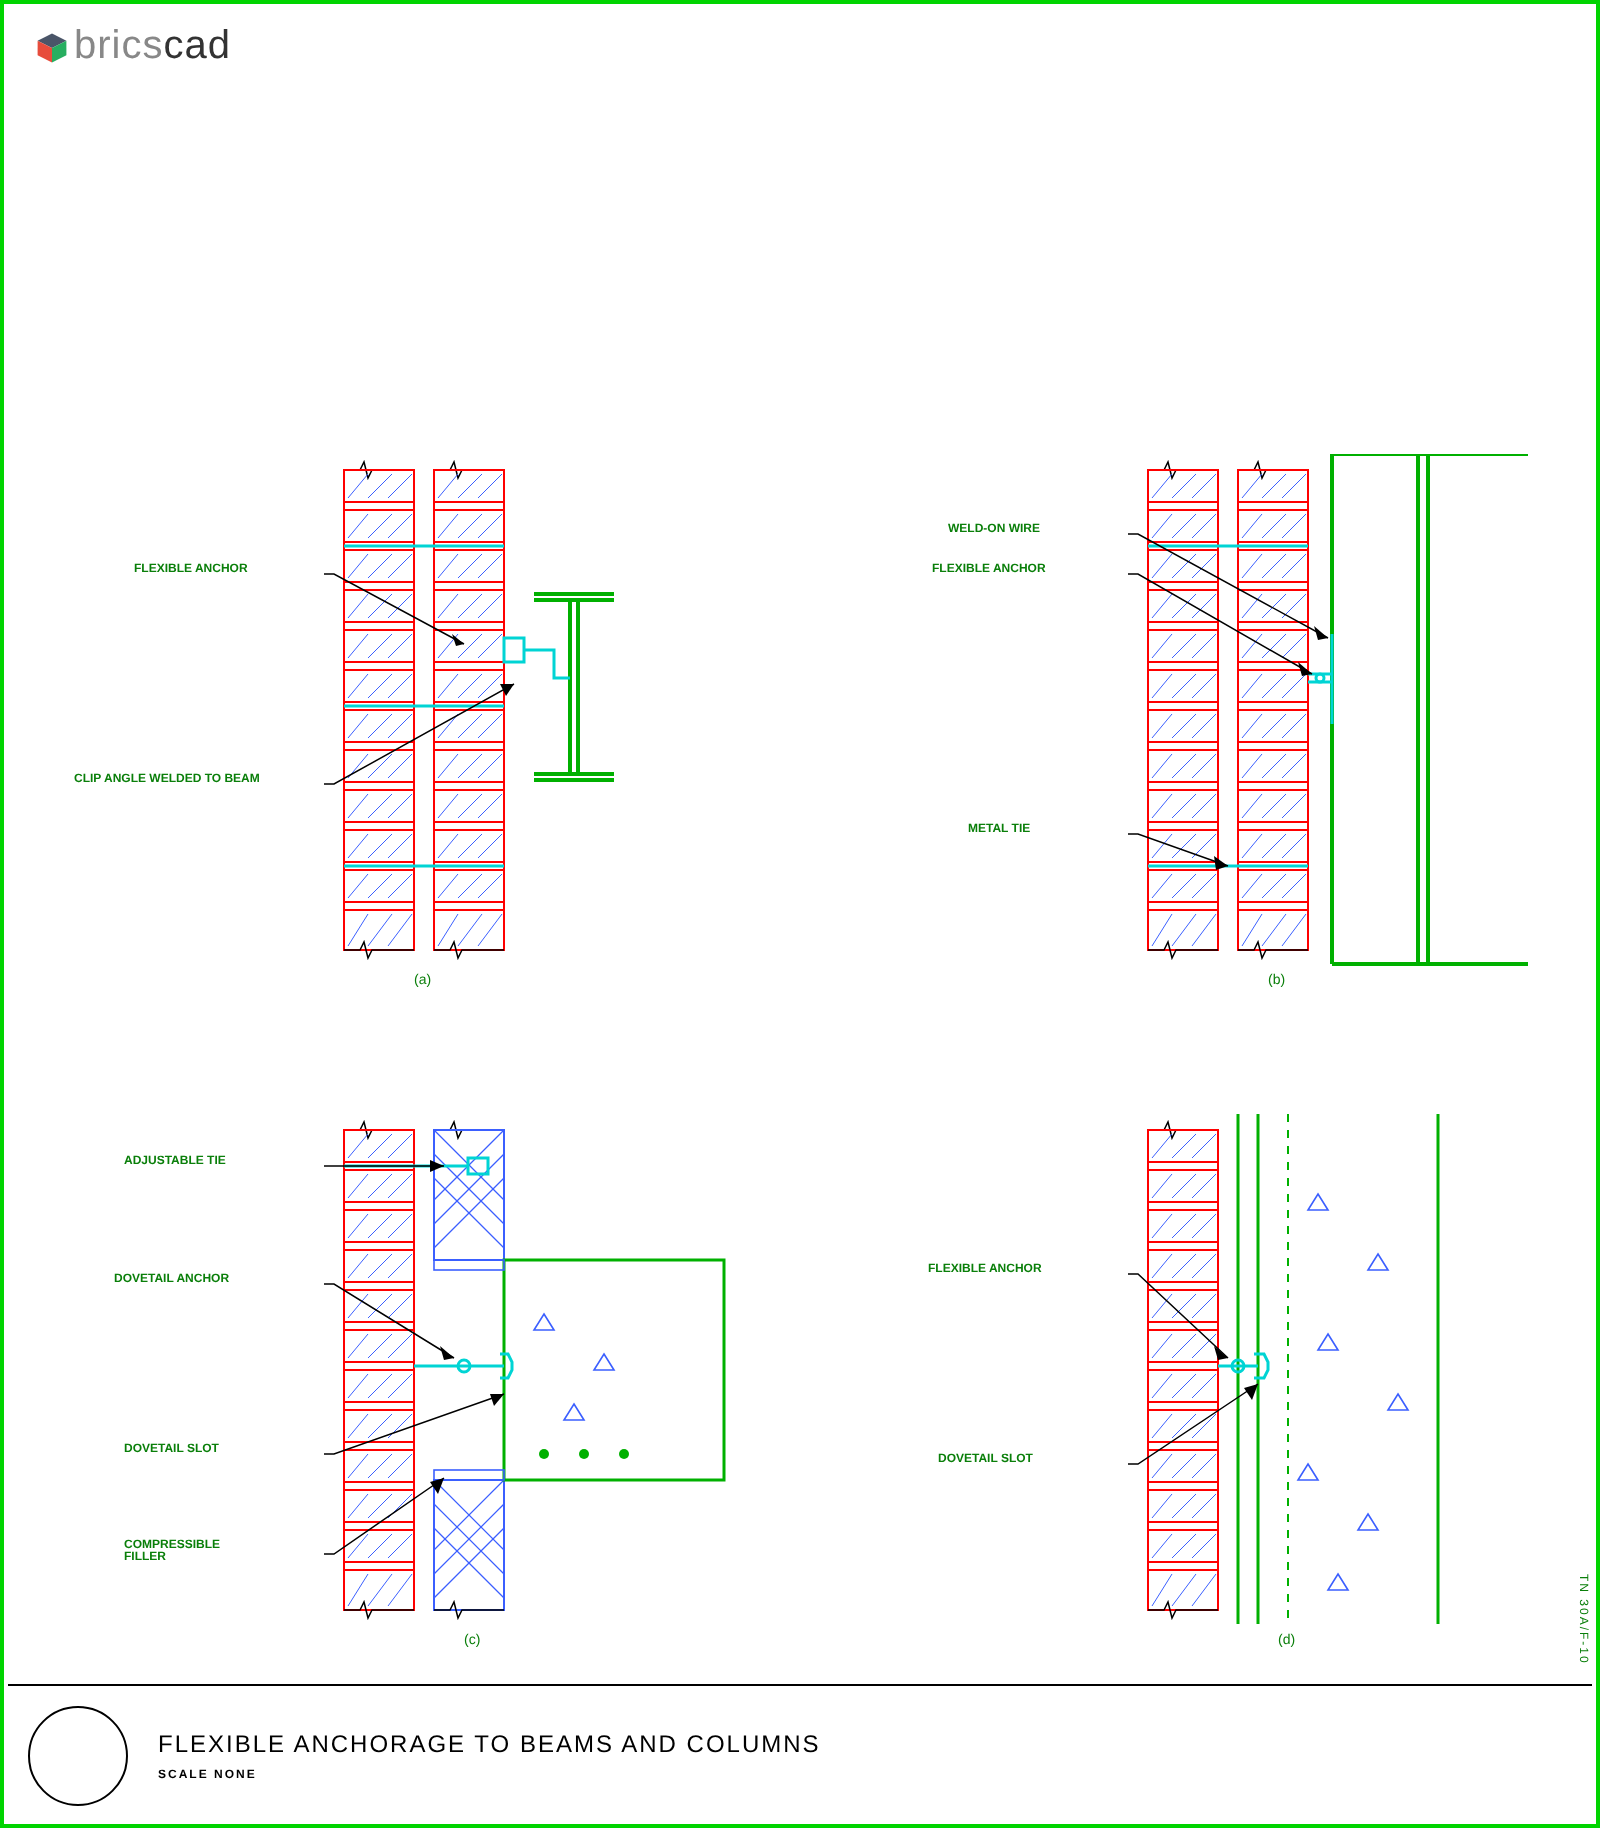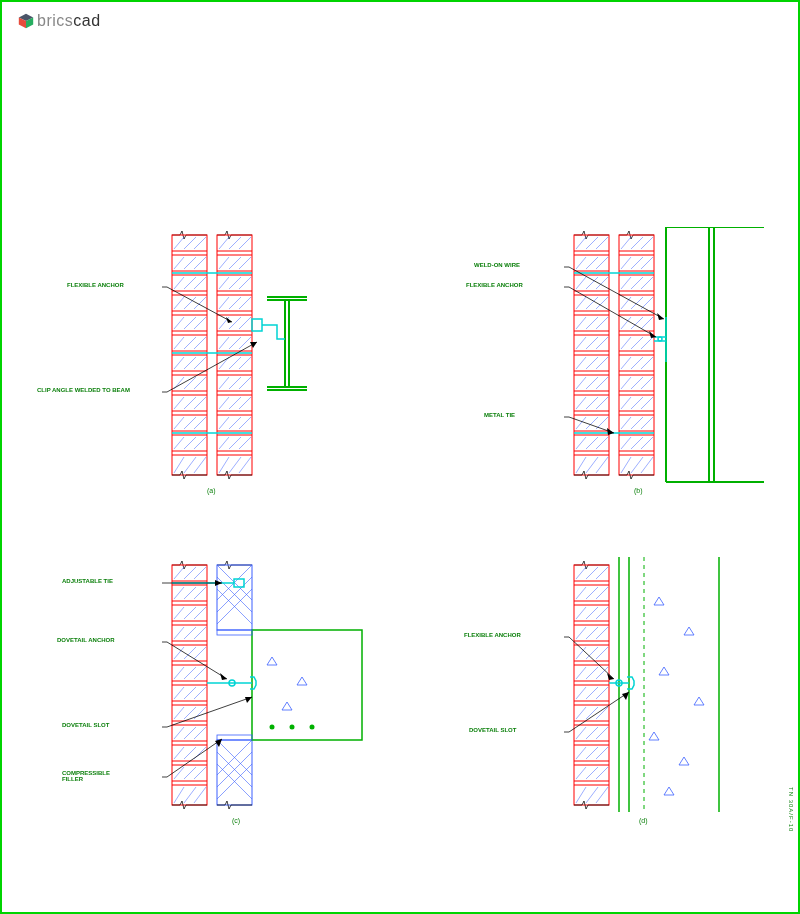--- a/index.html
+++ b/index.html
@@ -1,20 +1,20 @@
 <!DOCTYPE html>
 <html><head>
 <meta charset="utf-8">
 <style>
 *{margin:0;padding:0;box-sizing:border-box}
 body{background:#fff;font-family:Arial,sans-serif}
 .page{width:800px;height:914px;position:relative;border:2px solid #00d400;background:#fff}
 .logo{position:absolute;top:10px;left:15px;display:flex;align-items:center;gap:2px}
 .logo-icon{width:18px;height:18px}
-.logo-text{font-size:16px;color:#4a5568;letter-spacing:0.5px}
+.logo-text{font-size:20px;color:#4a5568;letter-spacing:0.5px}
 .logo-text .grey{color:#888}
 .drawing-area{position:absolute;top:45px;left:2px;right:2px;bottom:75px}
 .detail{position:absolute}
 .detail-a{left:158px;top:180px;width:180px;height:280px}
 .detail-b{left:560px;top:180px;width:210px;height:280px}
 .detail-c{left:158px;top:510px;width:210px;height:280px}
 .detail-d{left:560px;top:510px;width:210px;height:280px}
 .label{position:absolute;font-size:6px;color:#0a7f0a;white-space:nowrap;font-weight:bold}
 .sublabel{position:absolute;font-size:7px;color:#0a7f0a}
 .title-block{position:absolute;bottom:0;left:2px;right:2px;height:70px;border-top:1px solid #000;display:flex;align-items:center}
@@ -599,13 +599,20 @@
       </svg>
       <div class="label" style="left:-100px;top:75px">FLEXIBLE ANCHOR</div>
       <div class="label" style="left:-95px;top:170px">DOVETAIL SLOT</div>
       <div class="sublabel" style="left:75px;top:260px">(d)</div>
     </div>
 
   </div>
 
   <div class="side-text">TN 30A/F-10</div>
 
+  <div class="title-block">
+    <div class="title-circle"></div>
+    <div class="title-text">
+      <div class="title-main">FLEXIBLE ANCHORAGE TO BEAMS AND COLUMNS</div>
+      <div class="title-scale">SCALE NONE</div>
+    </div>
+  </div>
 </div>
 
 </body></html>

